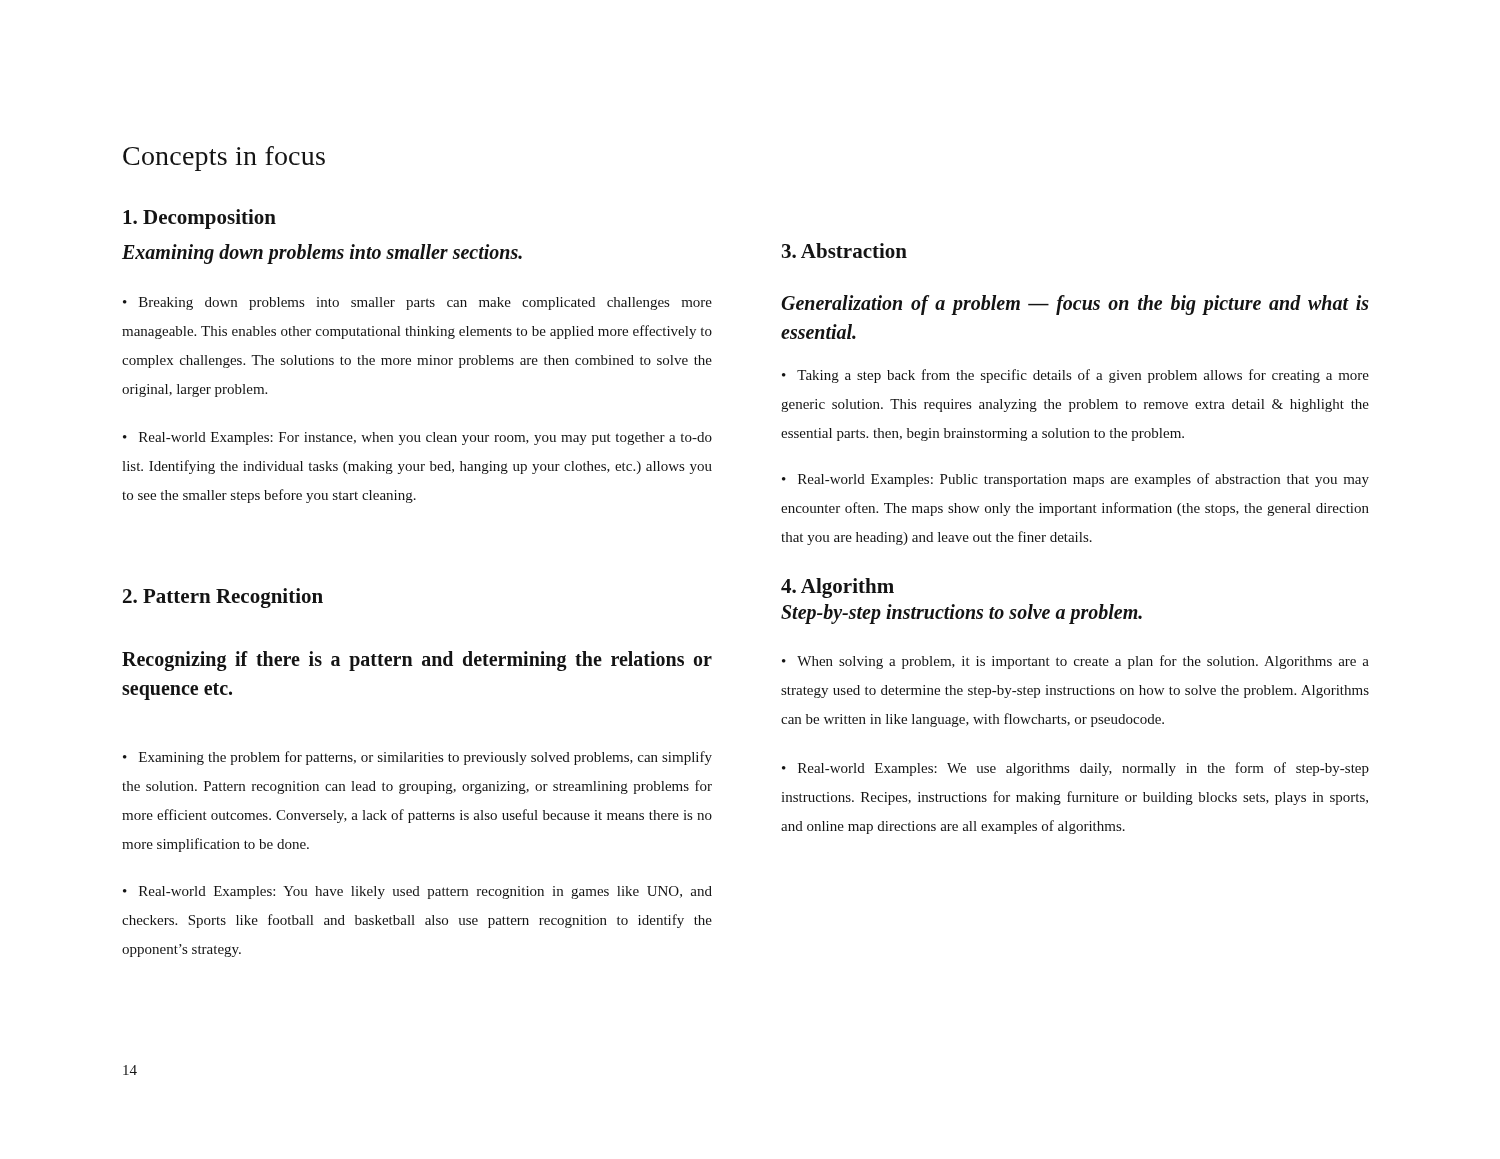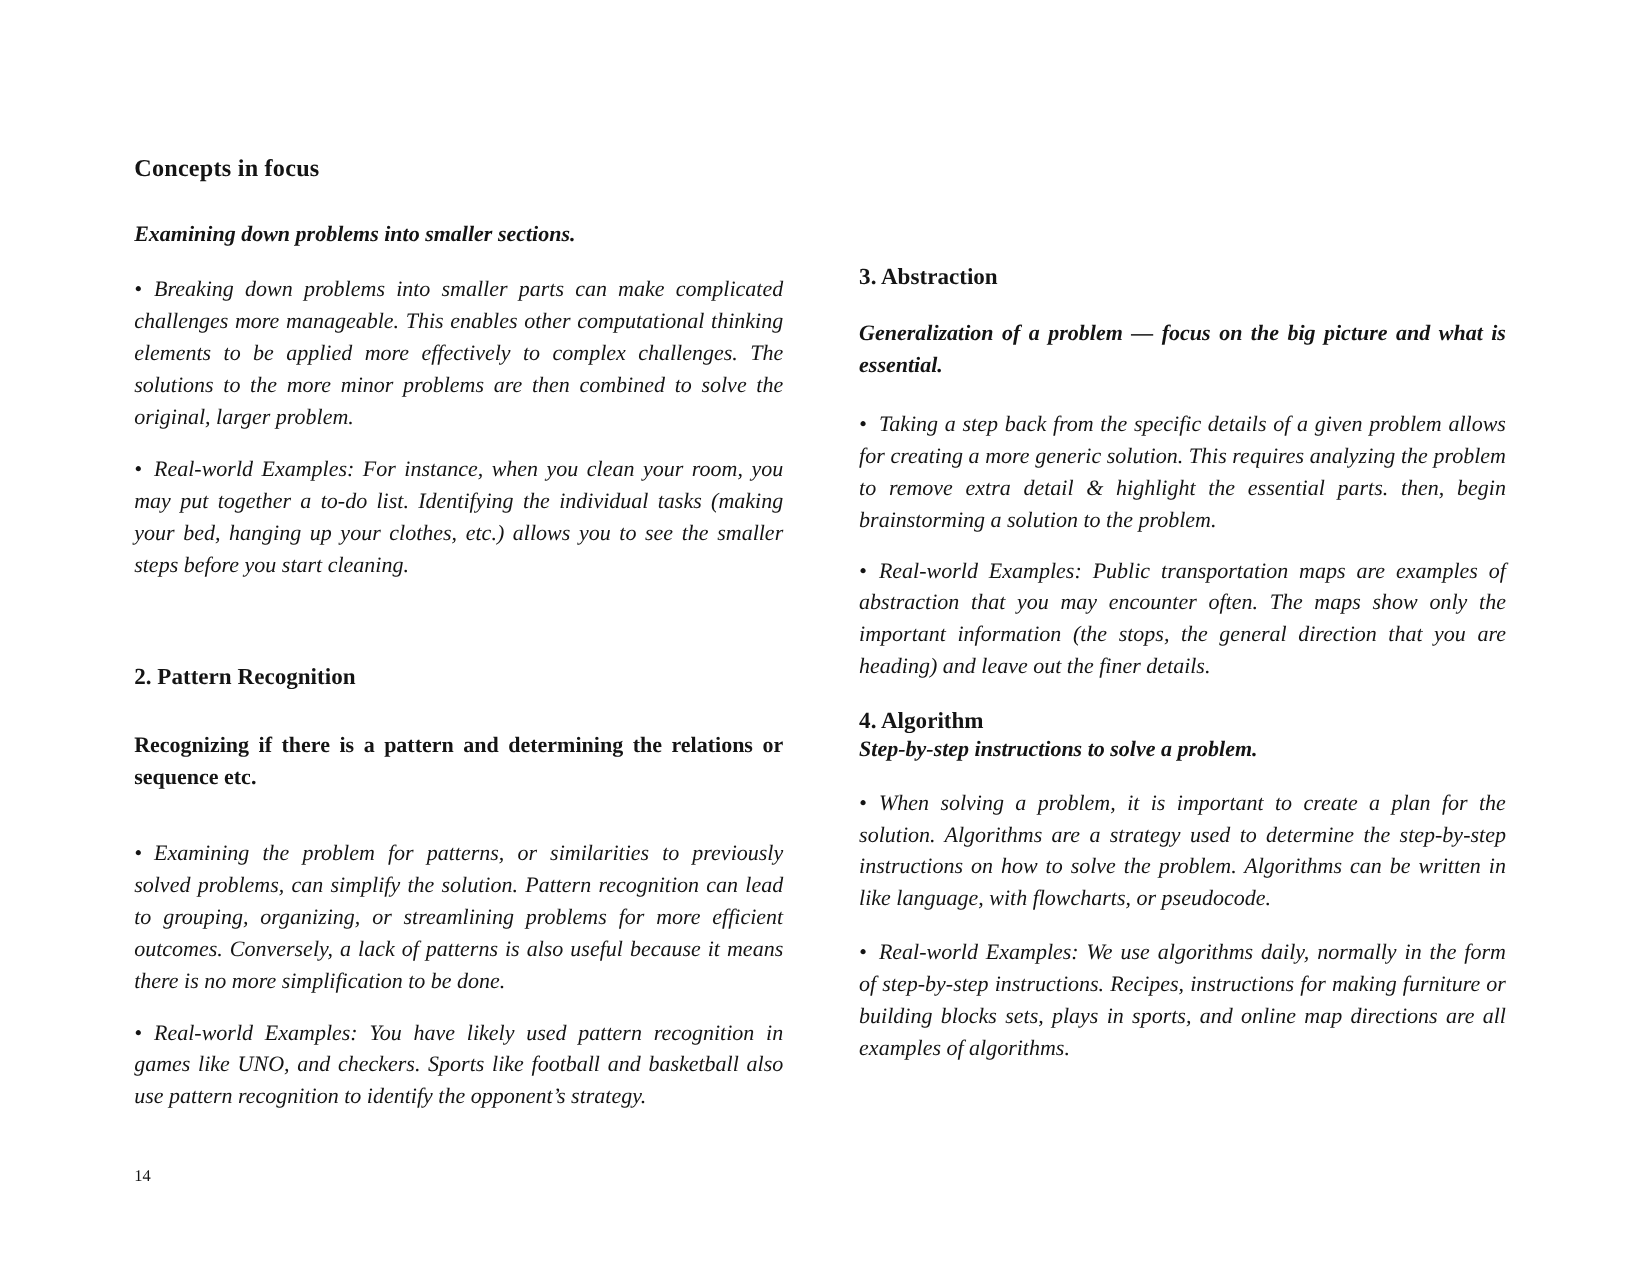--- a/index.html
+++ b/index.html
@@ -11,61 +11,60 @@
     background: #ffffff;
     color: #141414;
     font-family: "Liberation Serif", serif;
     overflow: hidden;
   }
   .col { position: absolute; }
   .col-left  { left: 122px; top: 140px; width: 590px; }
   .col-right { left: 781px; top: 239px; width: 588px; }
 
   .doc-title {
-    font-size: 22px;
-    font-weight: bold;
+    font-size: 28px;
+    font-weight: normal;
     letter-spacing: 0.2px;
     margin-bottom: 33px;
   }
   .section-heading {
     font-size: 21px;
     font-weight: bold;
     line-height: 24px;
   }
   .subtitle {
     font-size: 20px;
     font-weight: bold;
     font-style: italic;
     line-height: 29px;
     text-align: justify;
   }
   .subtitle.upright { font-style: normal; }
 
   .bullet {
-    font-size: 20px;
+    font-size: 15px;
     line-height: 29px;
     text-align: justify;
     text-justify: inter-word;
-    font-style: italic;
   }
   .bullet .marker { padding-right: 11px; }
 
   
   .mb-title-gap   { margin-bottom: 33px; }
   .mb-h1          { margin-bottom: 9px;  }
   .mb-sub1        { margin-bottom: 21px; }
   .mb-para1       { margin-bottom: 19px; }
   .mb-sectiongap  { margin-bottom: 74px; }
   .mb-h2          { margin-bottom: 37px; }
   .mb-sub2        { margin-bottom: 19px; }
   .mb-para2       { margin-bottom: 18px; margin-top: 40px; }
 
   
   .mb-h3          { margin-bottom: 26px; }
-  .mb-sub3        { margin-bottom: 25px; }
+  .mb-sub3        { margin-bottom: 14px; }
   .mb-para3       { margin-bottom: 17px; }
   .mb-para4       { margin-bottom: 22px; }
   .mb-h4          { }
   .mb-sub4        { margin-bottom: 20px; }
   .mb-para5       { margin-bottom: 20px; }
 
   .page-number {
     position: absolute;
     left: 122px;
     top: 1062px;
@@ -75,20 +74,21 @@
 </style>
 </head>
 <body>
 
 <div class="page">
 
   <div class="col col-left">
 
     <div class="doc-title mb-title-gap">Concepts in focus</div>
 
+    <div class="section-heading mb-h1">1. Decomposition</div>
 
     <div class="subtitle mb-sub1">Examining down problems into smaller sections.</div>
 
     <p class="bullet mb-para1">
       <span class="marker">•</span><span>Breaking down problems into smaller parts can make complicated challenges more manageable. This enables other computational thinking elements to be applied more effectively to complex challenges. The solutions to the more minor problems are then combined to solve the original, larger problem.</span>
     </p>
 
     <p class="bullet mb-sectiongap">
       <span class="marker">•</span><span>Real-world Examples: For instance, when you clean your room, you may put together a to-do list. Identifying the individual tasks (making your bed, hanging up your clothes, etc.) allows you to see the smaller steps before you start cleaning.</span>
     </p>

